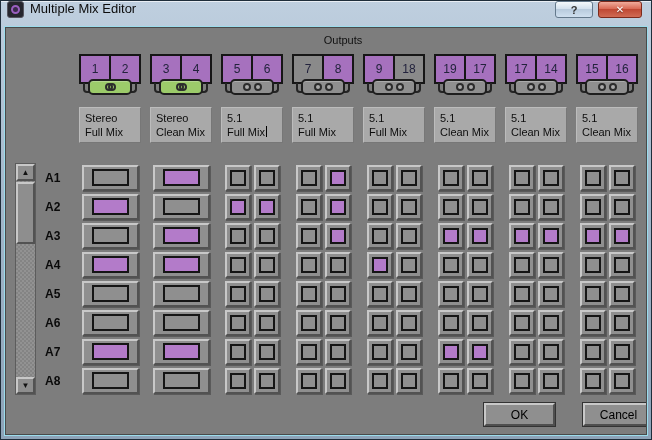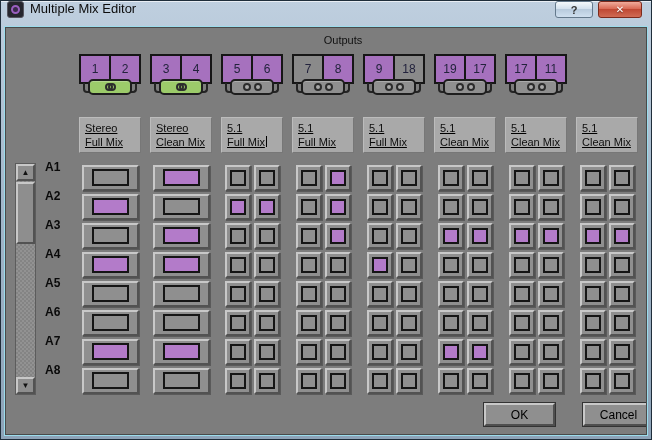--- a/index.html
+++ b/index.html
@@ -27,21 +27,21 @@
     background:linear-gradient(180deg,#f0ac9c 0%,#d96a55 45%,#bf4934 50%,#d06b54 100%);
     text-shadow:0 1px 1px rgba(0,0,0,.4); }
   .body { flex:1; margin:0 4px 4px; position:relative; background:var(--bg,#7d7d7d);
     border:1px solid #4a4a4a; box-shadow:0 0 0 1px #9bdcec; overflow:hidden; }
 
   .outputs-label { position:absolute; left:292px; top:6px; width:90px; text-align:center;
     font-size:11px; color:#111; }
 
   .cols { position:absolute; left:73px; display:grid; grid-template-columns:repeat(8,62px); column-gap:9px; }
   .row-pairs { top:26px; }
-  .row-fields { top:89px;text-decoration:underline; }
+  .row-fields { top:79px; }
 
   .pair-col { display:flex; flex-direction:column; align-items:center; }
   .pair { display:flex; }
   .chan { width:31px; height:30px; border:2px solid #161616; background:#8a8a8a;
     display:flex; align-items:center; justify-content:center; font-size:12px; color:#23233d; }
   .chan + .chan { border-left-width:1px; }
   .chan:first-child { border-right-width:1px; }
   .chan.on { background:var(--chan,#a671be); }
   .bracket { width:54px; height:10px; margin-top:-1px;
     border-left:2px solid #242424; border-right:2px solid #242424; border-bottom:2px solid #242424;
@@ -53,21 +53,21 @@
   .link-pill.linked { background:var(--green,#9ccb6a); gap:0; }
   .ring { width:8px; height:8px; border:2px solid #2c2c2c; border-radius:50%; background:#a8a8a8; }
   .linked .ring { background:transparent; }
   .linked .ring.r2 { margin-left:-5px; }
 
   .mixfield { height:36px; background:#a9a9a9; border:1px solid #bcbcbc;
     border-right-color:#777; border-bottom-color:#777;
     padding:3px 5px; font-size:11px; line-height:14px; color:#0e0e0e; }
   .caret { display:inline-block; width:1px; height:11px; background:#000; margin-left:1px; vertical-align:-1px; }
 
-  .track-labels { position:absolute; left:39px; top:124px; width:28px; }
+  .track-labels { position:absolute; left:39px; top:135px; width:28px; }
   .tracklabel { height:29px; display:flex; align-items:center; font-size:12px; font-weight:bold; color:#0a0a0a; }
 
   .grid { position:absolute; left:73px; top:135px; }
   .gridrow { height:29px; display:grid; grid-template-columns:repeat(8,62px); column-gap:9px; align-items:center; }
   .cellgroup { display:flex; justify-content:center; gap:3px; }
   .cellbtn { background:#8f8f8f; border-top:2px solid #c8c8c8; border-left:2px solid #c8c8c8;
     border-right:2px solid #525252; border-bottom:2px solid #525252;
     box-shadow:1px 1px 0 rgba(0,0,0,.28);
     display:flex; align-items:center; justify-content:center; }
   .cellbtn.wide { width:57px; height:26px; }
@@ -182,21 +182,32 @@
           </div>
           <div class="bracket"></div>
           <div class="link-pill">
             <div class="ring"></div>
             <div class="ring r2"></div>
           </div>
         </div>
         <div class="pair-col">
           <div class="pair">
             <div class="chan on">17</div>
-            <div class="chan on">11</div>
+            <div class="chan on">14</div>
+          </div>
+          <div class="bracket"></div>
+          <div class="link-pill">
+            <div class="ring"></div>
+            <div class="ring r2"></div>
+          </div>
+        </div>
+        <div class="pair-col">
+          <div class="pair">
+            <div class="chan on">15</div>
+            <div class="chan on">16</div>
           </div>
           <div class="bracket"></div>
           <div class="link-pill">
             <div class="ring"></div>
             <div class="ring r2"></div>
           </div>
         </div>
       </div>
     <div class="cols row-fields" id="fields">
         <div class="mixfield">

